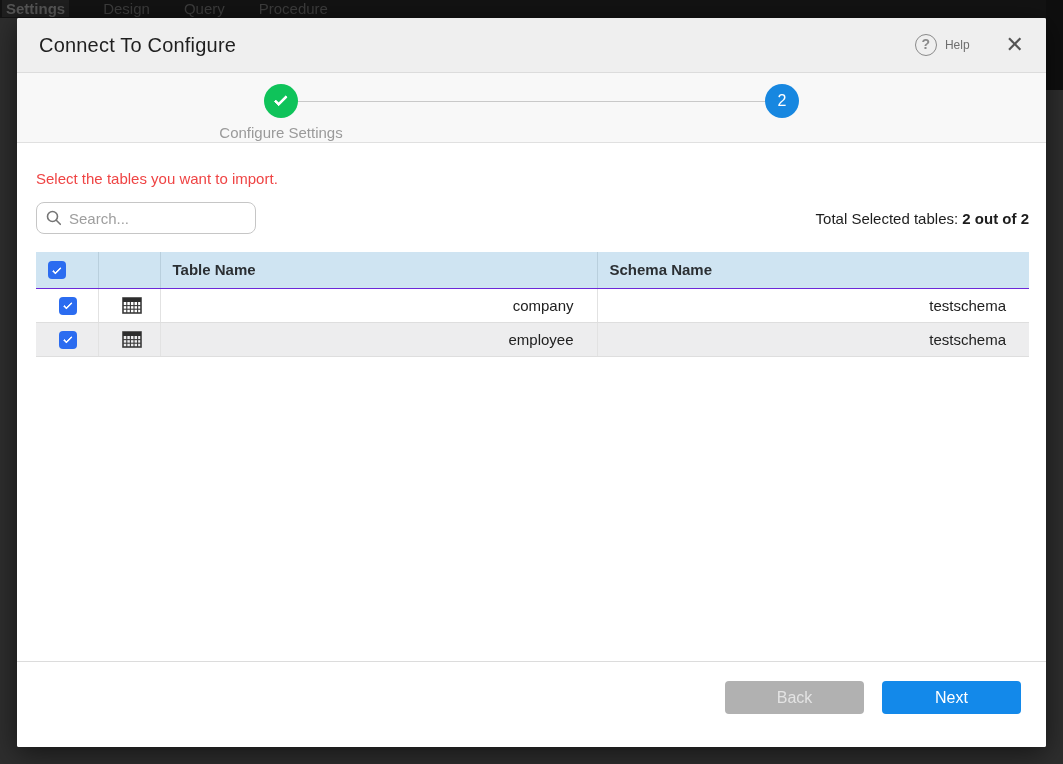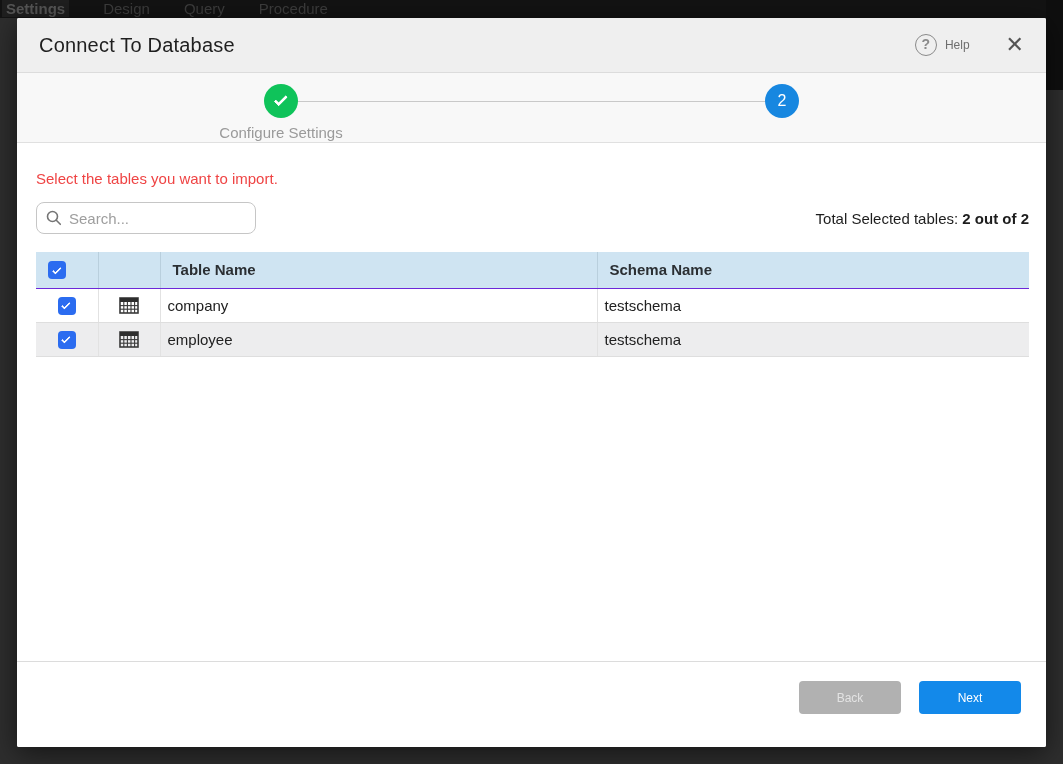--- a/index.html
+++ b/index.html
@@ -116,23 +116,24 @@
   .tables-grid col.c-name  { width: 437px; }
   .tables-grid th {
     background: #cfe4f2; height: 36px;
     font-size: 15px; font-weight: bold; color: #2b2f33; text-align: left;
     padding: 0 12px; border-right: 1px solid #b9cfdd;
     border-bottom: 1px solid #6d28d9;
   }
   .tables-grid th:last-child { border-right: none; }
   .tables-grid td {
     height: 34px; font-size: 15px; color: #212121;
-    padding: 0 7px; border-right: 1px solid #e2e2e2;
+    padding: 0 23px; border-right: 1px solid #e2e2e2;
     border-bottom: 1px solid #dedede;
     background: #fff;
+    text-align: right;
   }
   .tables-grid td:last-child { border-right: none; }
   .tables-grid tr.alt td { background: #ededee; }
   .cell-center { text-align: center; }
 
   .checkbox {
     display: inline-flex; width: 18px; height: 18px;
     background: #2b6cf0; border-radius: 4px;
     align-items: center; justify-content: center;
     vertical-align: middle; cursor: pointer;
@@ -145,42 +146,42 @@
   .table-icon { vertical-align: middle; display: inline-block; }
 
   
   .modal-footer {
     position: absolute; left: 0; bottom: 0; width: 100%; height: 86px;
     border-top: 1px solid #dcdcdc; background: #fff;
     display: flex; align-items: center; justify-content: flex-end;
     gap: 18px; padding: 0 25px 14px 0;
   }
   .btn {
-    width: 102px; height: 33px; border: none; border-radius: 4px;
-    font-size: 12px; cursor: pointer;
+    width: 139px; height: 33px; border: none; border-radius: 4px;
+    font-size: 16px; cursor: pointer;
     font-family: "Liberation Sans", "DejaVu Sans", sans-serif;
   }
   .btn-back { background: #b1b1b1; color: #e3e3e3; }
   .btn-next { background: #1389ea; color: #ffffff; }
 </style>
 </head>
 <body>
 
 <div class="backdrop-topbar">
   <span class="menu-item active">Settings</span>
   <span class="menu-item">Design</span>
   <span class="menu-item">Query</span>
   <span class="menu-item">Procedure</span>
 </div>
 <div class="backdrop-right-top"></div>
 
 <div class="modal">
 
   <div class="modal-header">
-    <div class="modal-title">Connect To Database</div>
+    <div class="modal-title">Connect To Configure</div>
     <div class="modal-header-spacer"></div>
     <div class="help-wrap">
       <span class="help-icon">?</span>
       <span class="help-label">Help</span>
     </div>
     <span class="close-icon">✕</span>
   </div>
 
   <div class="stepper">
     <div class="stepper-line"></div>

